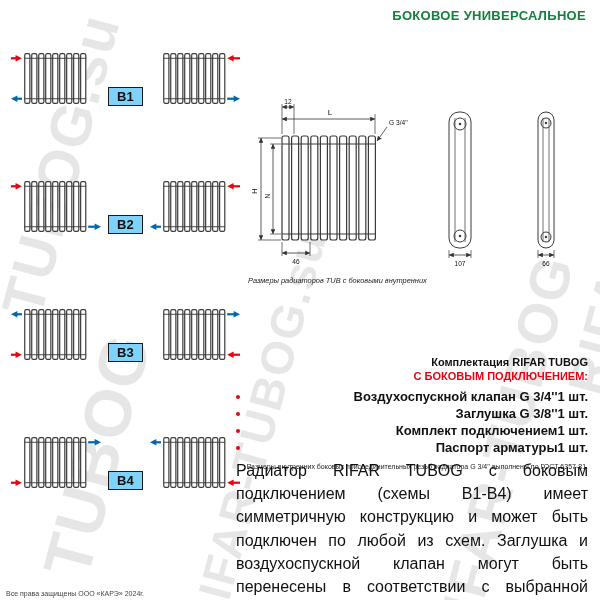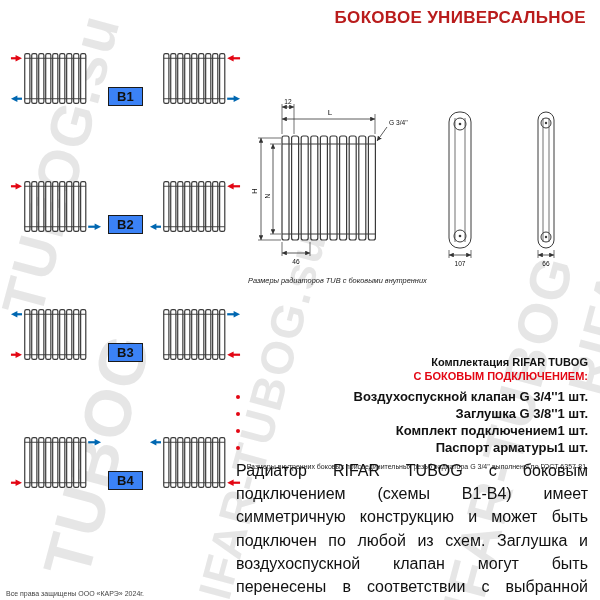--- a/index.html
+++ b/index.html
@@ -11,25 +11,25 @@
   .wm-layer{position:absolute;inset:0;z-index:0;pointer-events:none;}
   .wm{position:absolute;transform-origin:0 0;font-weight:bold;color:#c4c4c4;opacity:.42;
       white-space:nowrap;letter-spacing:2px;}
   .wm1{left:28px;top:565px;font-size:66px;transform:rotate(-75deg);}
   .wm2{left:178px;top:625px;font-size:46px;transform:rotate(-75deg);}
   .wm3{left:418px;top:645px;font-size:56px;transform:rotate(-75deg);}
   .wm4{left:556px;top:385px;font-size:52px;transform:rotate(-75deg);}
   .wm5{left:-12px;top:305px;font-size:58px;transform:rotate(-75deg);}
   
   .title{position:absolute;top:8px;right:14px;z-index:2;text-align:right;
-         font-weight:bold;font-size:17px;line-height:1.22;letter-spacing:.3px;color:#b91c1c;}
+         font-weight:bold;font-size:13px;line-height:1.22;letter-spacing:.3px;color:#15803d;}
   
   .schemes{position:absolute;left:10px;top:50px;z-index:2;display:flex;flex-direction:column;gap:71px;}
   .scheme-row{display:flex;align-items:center;gap:6px;}
-  .scheme-label{border:1.7px solid #1a1a1a;background:#3b82f6;padding:1px 8px;
+  .scheme-label{border:1.7px solid #1a1a1a;background:#7dd3fc;padding:1px 8px;
                 font-weight:bold;font-size:13px;align-self:flex-end;margin-bottom:1px;}
   .rad{display:inline-block;line-height:0;}
   
   .drawing{position:absolute;left:248px;top:98px;z-index:2;width:186px;}
   .caption{font-size:7.4px;font-style:italic;color:#222;margin-top:2px;}
   svg .ext{stroke:#333;stroke-width:.7;}
   svg .dim{stroke:#333;stroke-width:.8;}
   svg .thin{stroke:#3a3a3a;stroke-width:1;fill:none;}
   svg text{font-family:"Liberation Sans",sans-serif;fill:#111;}
   svg .dimtext{font-size:8px;}

